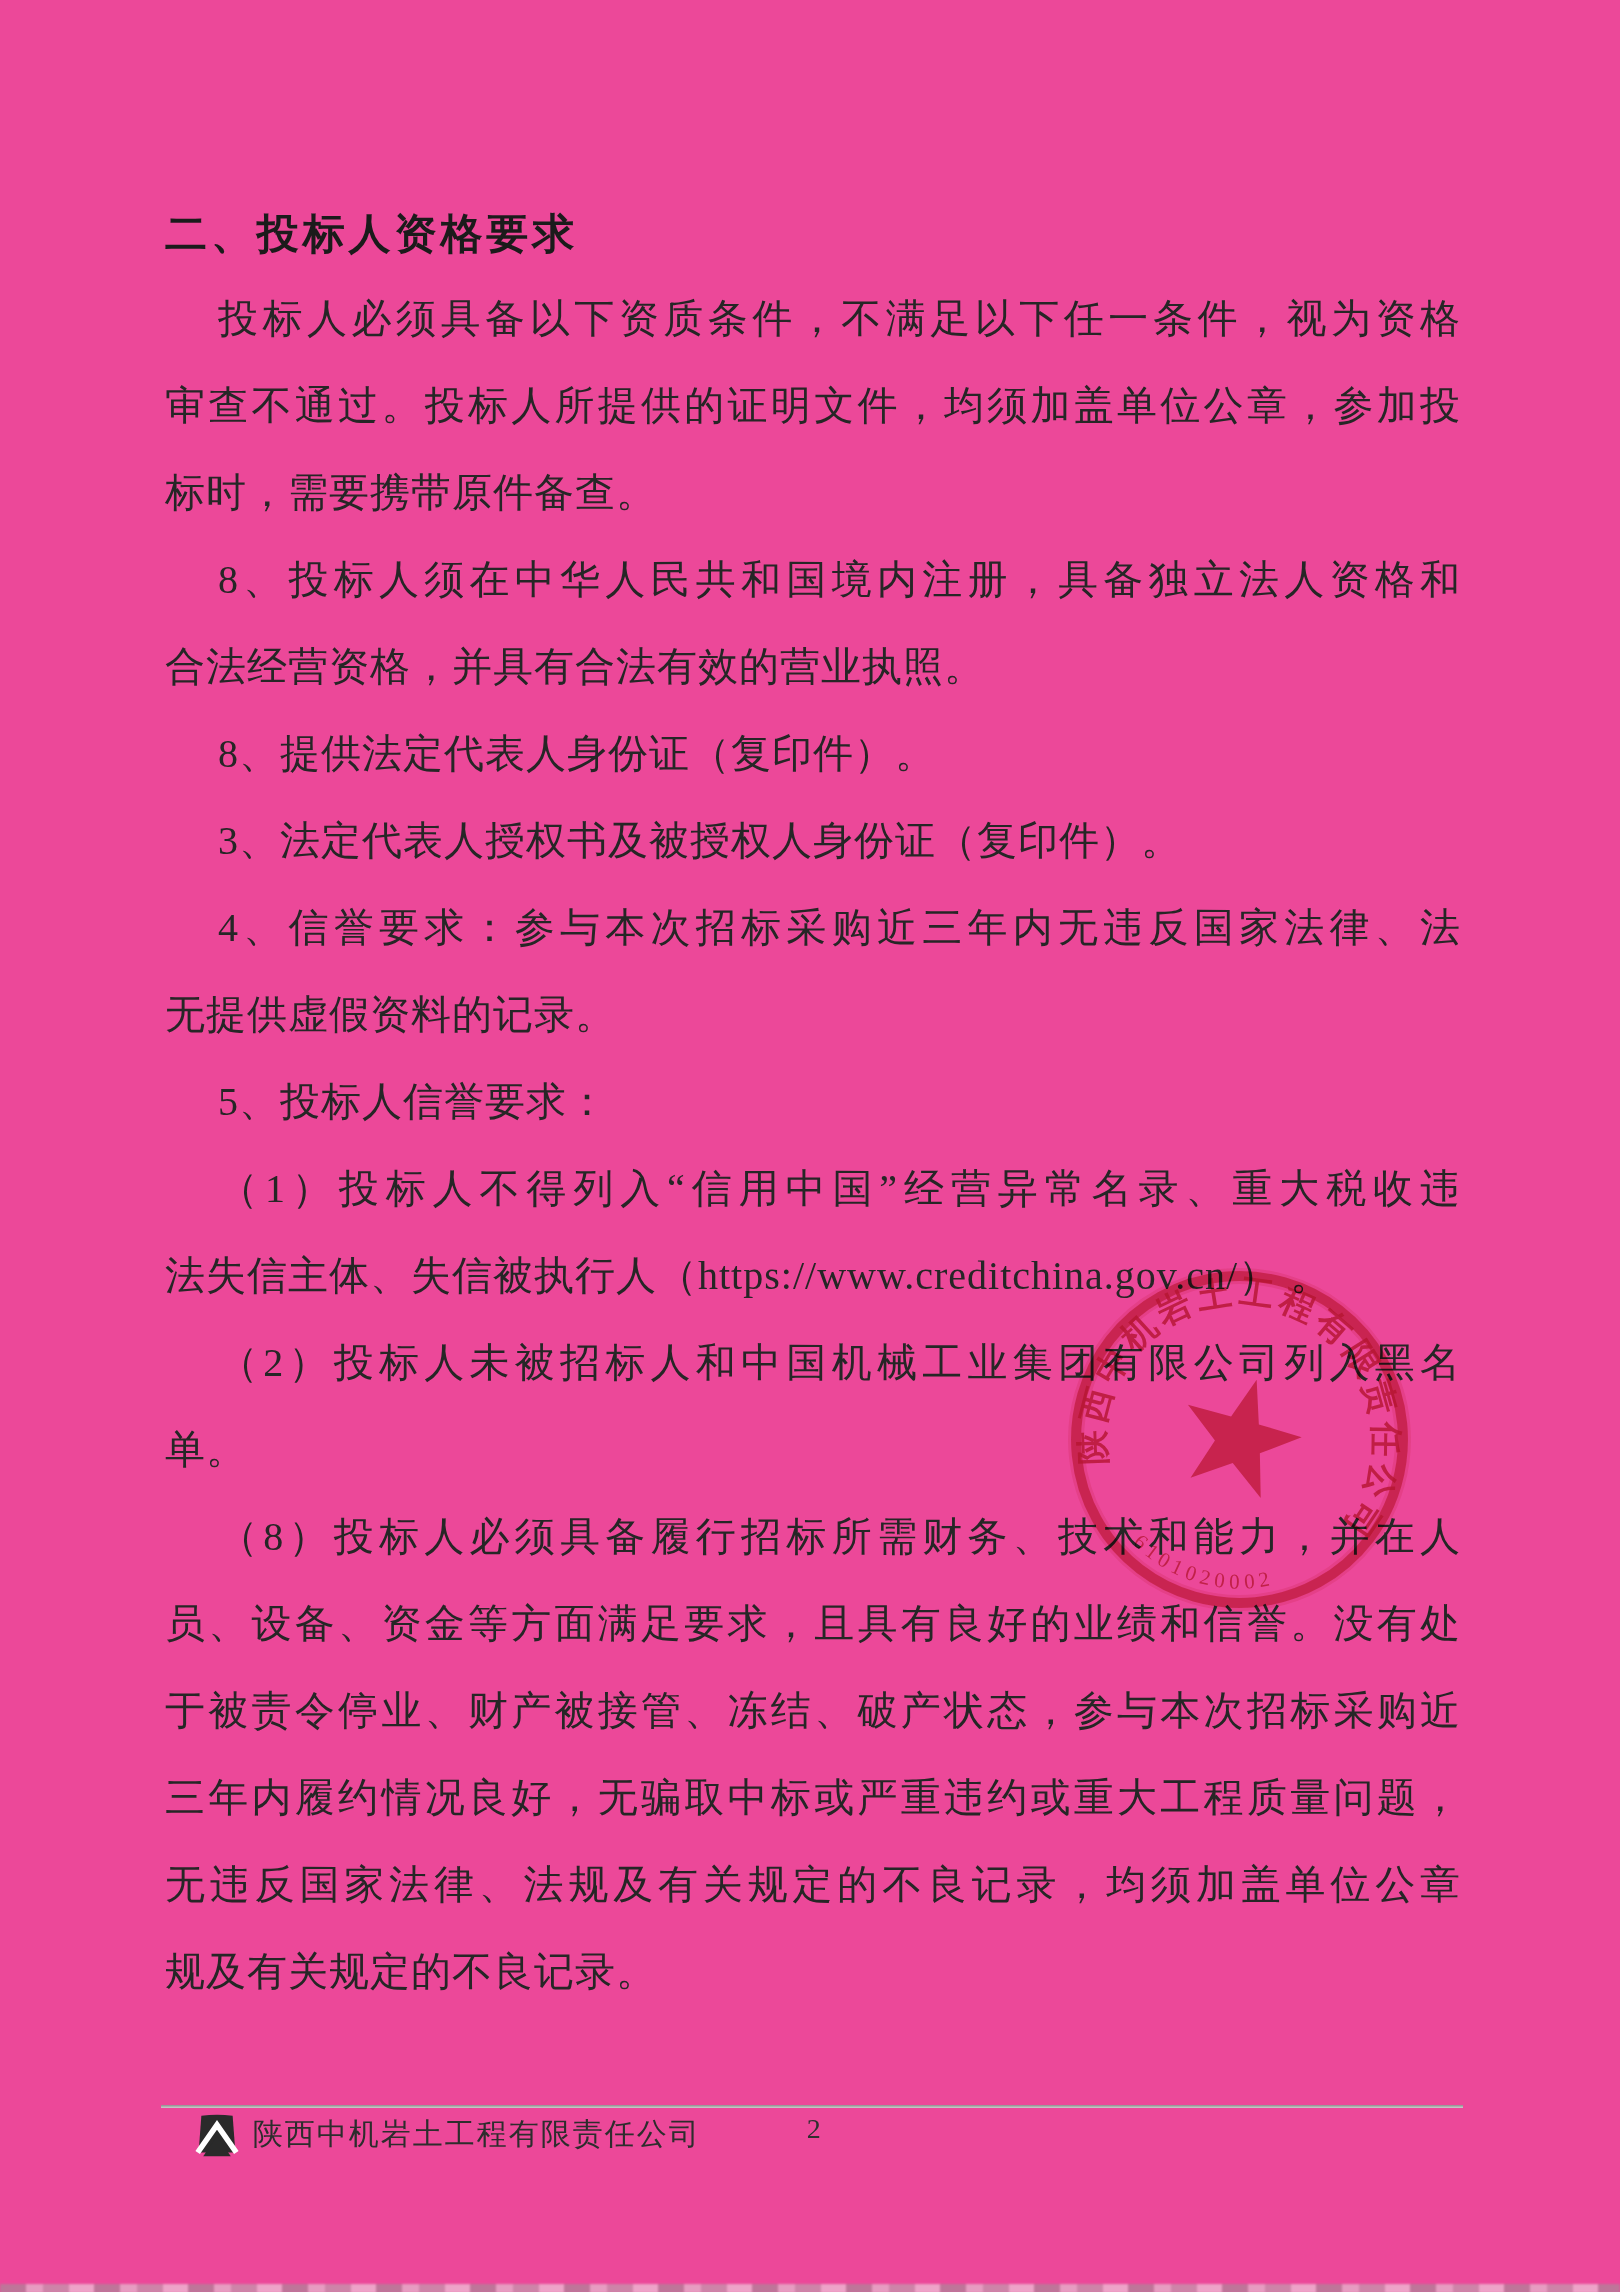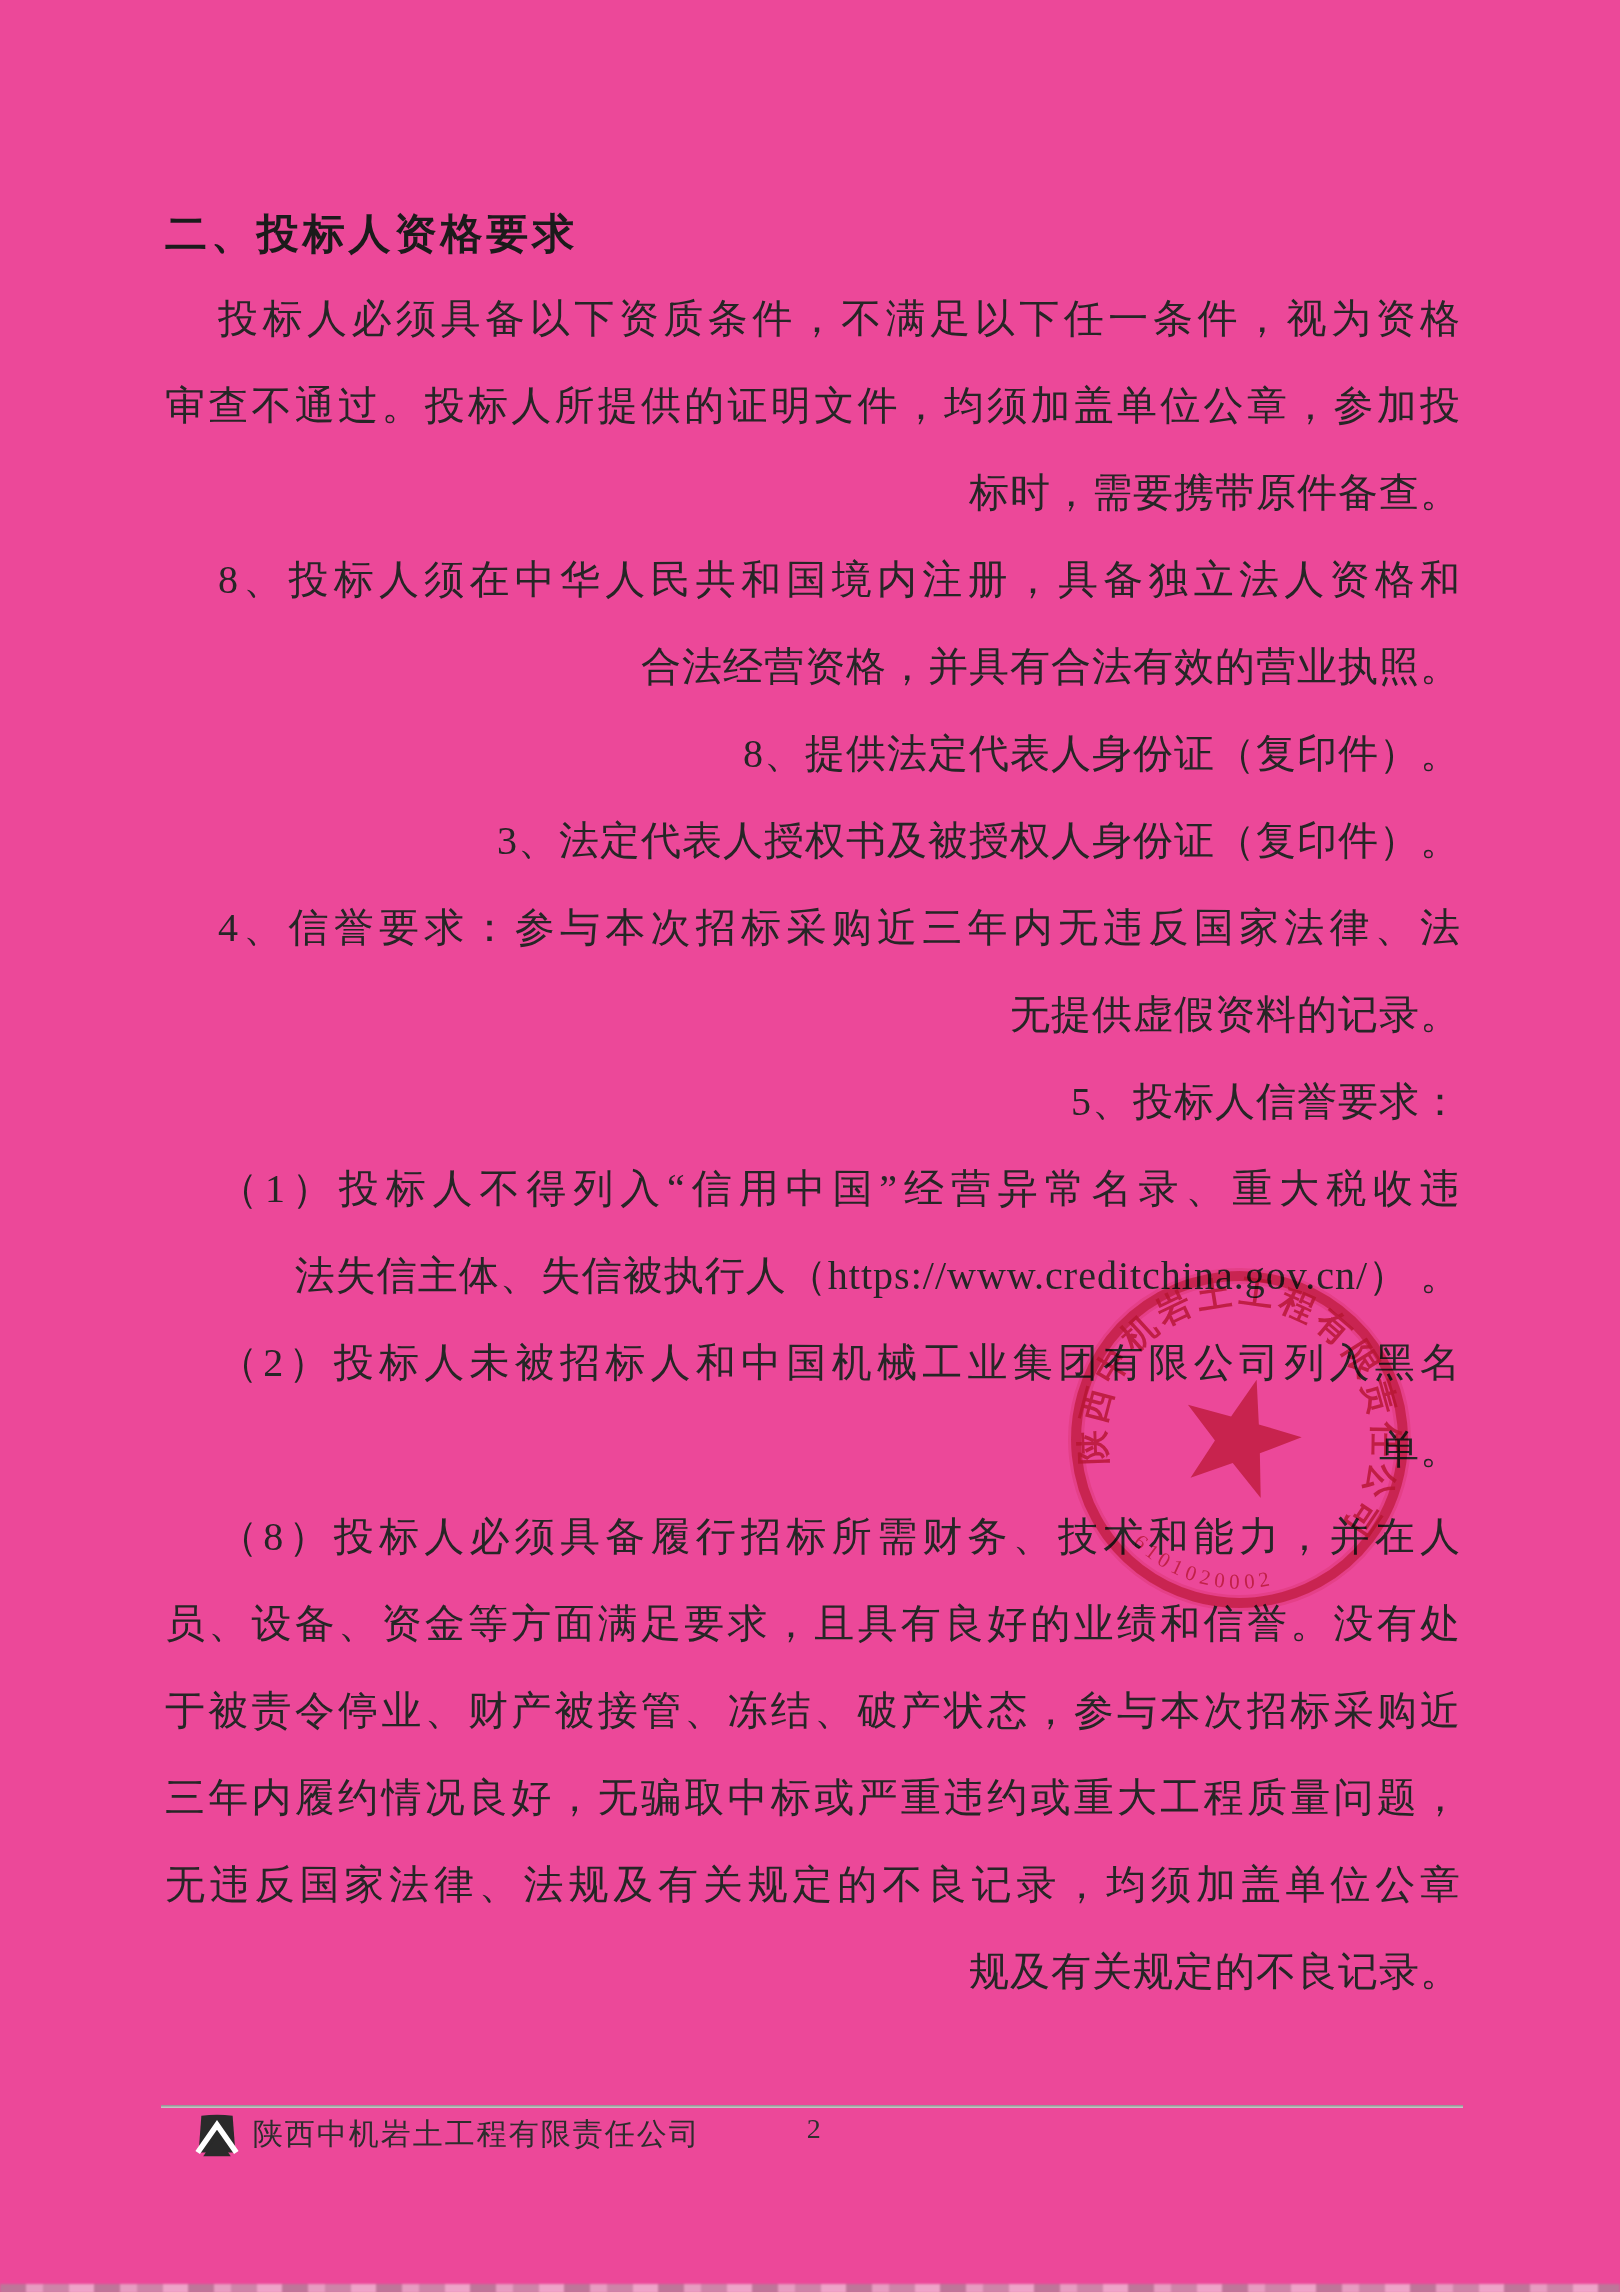--- a/index.html
+++ b/index.html
@@ -17,21 +17,21 @@
     font-size:42px;font-weight:bold;letter-spacing:3.9px;color:#1b1b1b;
     white-space:nowrap;
   }
   
   .doc-body{
     position:absolute;left:165px;top:295px;width:1296px;
   }
   .line{
     height:87px;
     font-size:40px;line-height:47px;letter-spacing:1px;
-    color:#262626;white-space:nowrap;text-align:right;
+    color:#262626;white-space:nowrap;
   }
   .line.justify{
     white-space:normal;
     text-align:justify;
     text-align-last:justify;
   }
   .line.indent{padding-left:53px;}
   
   .seal{
     position:absolute;left:1059px;top:1259px;width:361px;height:361px;

